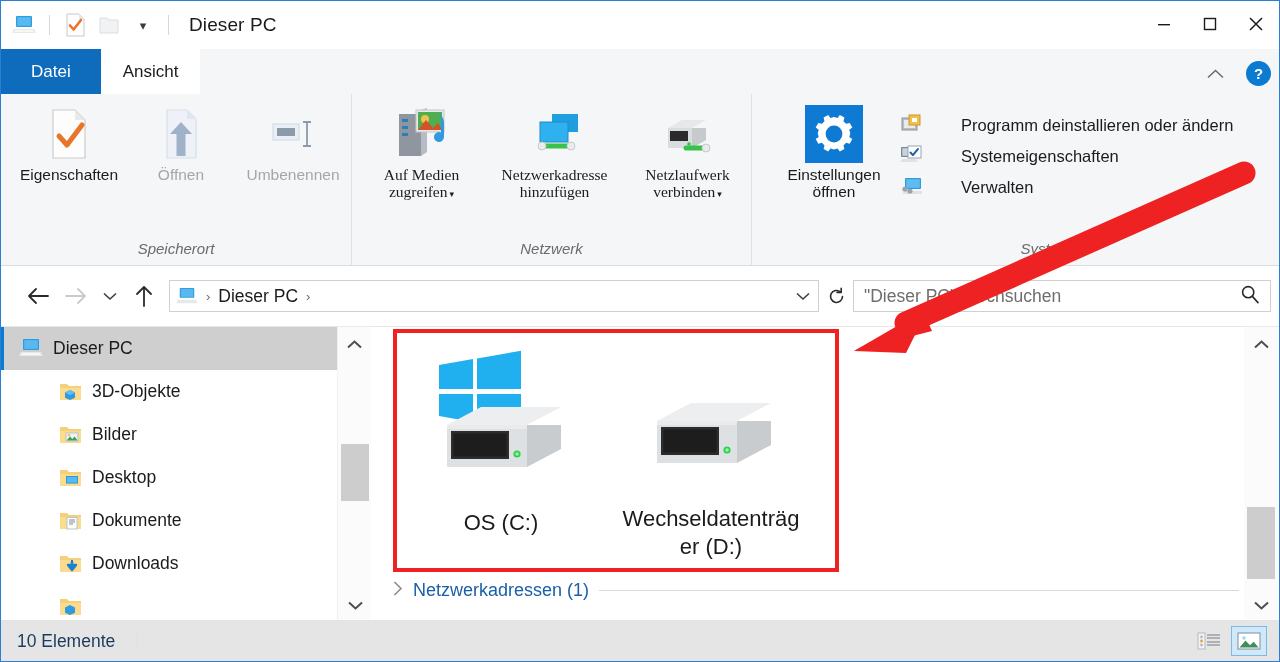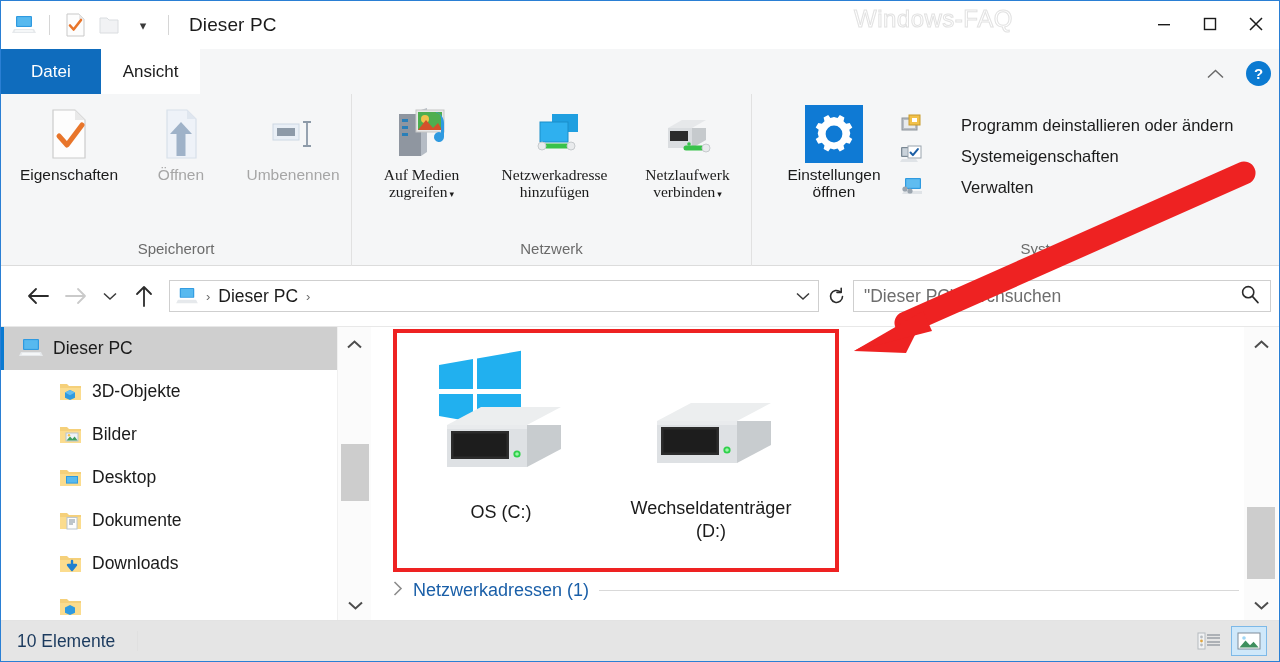--- a/index.html
+++ b/index.html
@@ -80,21 +80,21 @@
   .rgroup {
     position: relative; height: 172px;
     display: flex; flex-direction: column;
     justify-content: space-between;
     padding-top: 8px;
   }
   .rgroup + .rgroup { border-left: 1px solid #e1e1e1; }
   .rgroup-items { display: flex; align-items: flex-start; }
   .rgroup-label {
     text-align: center; font-size: 15px; color: #6b6b6b;
-    padding-bottom: 9px; width: 100%;
+    padding-bottom: 9px; width: 100%; font-style: italic;
   }
   .rbtn {
     width: 112px; display: flex; flex-direction: column;
     align-items: center; padding-top: 4px; cursor: default;
   }
   .rbtn .ricon { height: 56px; display: flex; align-items: center; justify-content: center; }
   .rbtn .rlabel {
     font-size: 15.5px; color: #1b1b1b; text-align: center;
     line-height: 1.12; margin-top: 4px; width: 112px;
   }
@@ -167,22 +167,22 @@
   .content {
     position: absolute; top: 326px; left: 370px;
     width: 874px; height: 295px;
     background: #ffffff; overflow: hidden;
   }
   .drive-area { position: relative; height: 240px; }
   .drive {
     position: absolute; width: 200px; text-align: center;
   }
   .drive .dlabel {
-    font-size: 18px; color: #1b1b1b; line-height: 1.25;
-    margin-top: 14px; word-wrap: break-word;
+    font-size: 22px; color: #1b1b1b; line-height: 1.25;
+    margin-top: 22px; word-wrap: break-word;
   }
   .redbox {
     position: absolute; left: 22px; top: 2px;
     width: 446px; height: 243px;
     border: 4px solid #ee2222;
   }
   .grouphdr {
     position: absolute; left: 22px; top: 253px;
     width: 846px; display: flex; align-items: center; gap: 10px;
   }
@@ -244,21 +244,20 @@
           <path d="M2 4h7l2 2h9v13H2z" fill="#f1f2f4" stroke="#dadde0"></path>
         </svg>
       </div>
       <div class="qat-icon" style="font-size:13px;color:#3a3a3a;">
         <span>▾</span>
       </div>
       <div class="vsep"></div>
       <div class="win-title">Dieser PC</div>
     </div>
 
-    <div class="watermark">Windows-FAQ</div>
 
     <div class="wincontrols">
       <div class="wc-btn">
         <svg width="14" height="14" viewBox="0 0 14 14">
             <rect x="1" y="7" width="12" height="1.4" fill="#1b1b1b"></rect>
           </svg>
       </div>
       <div class="wc-btn">
         <svg width="14" height="14" viewBox="0 0 14 14">
             <rect x="1.5" y="1.5" width="11" height="11" fill="none" stroke="#1b1b1b" stroke-width="1.4"></rect>

